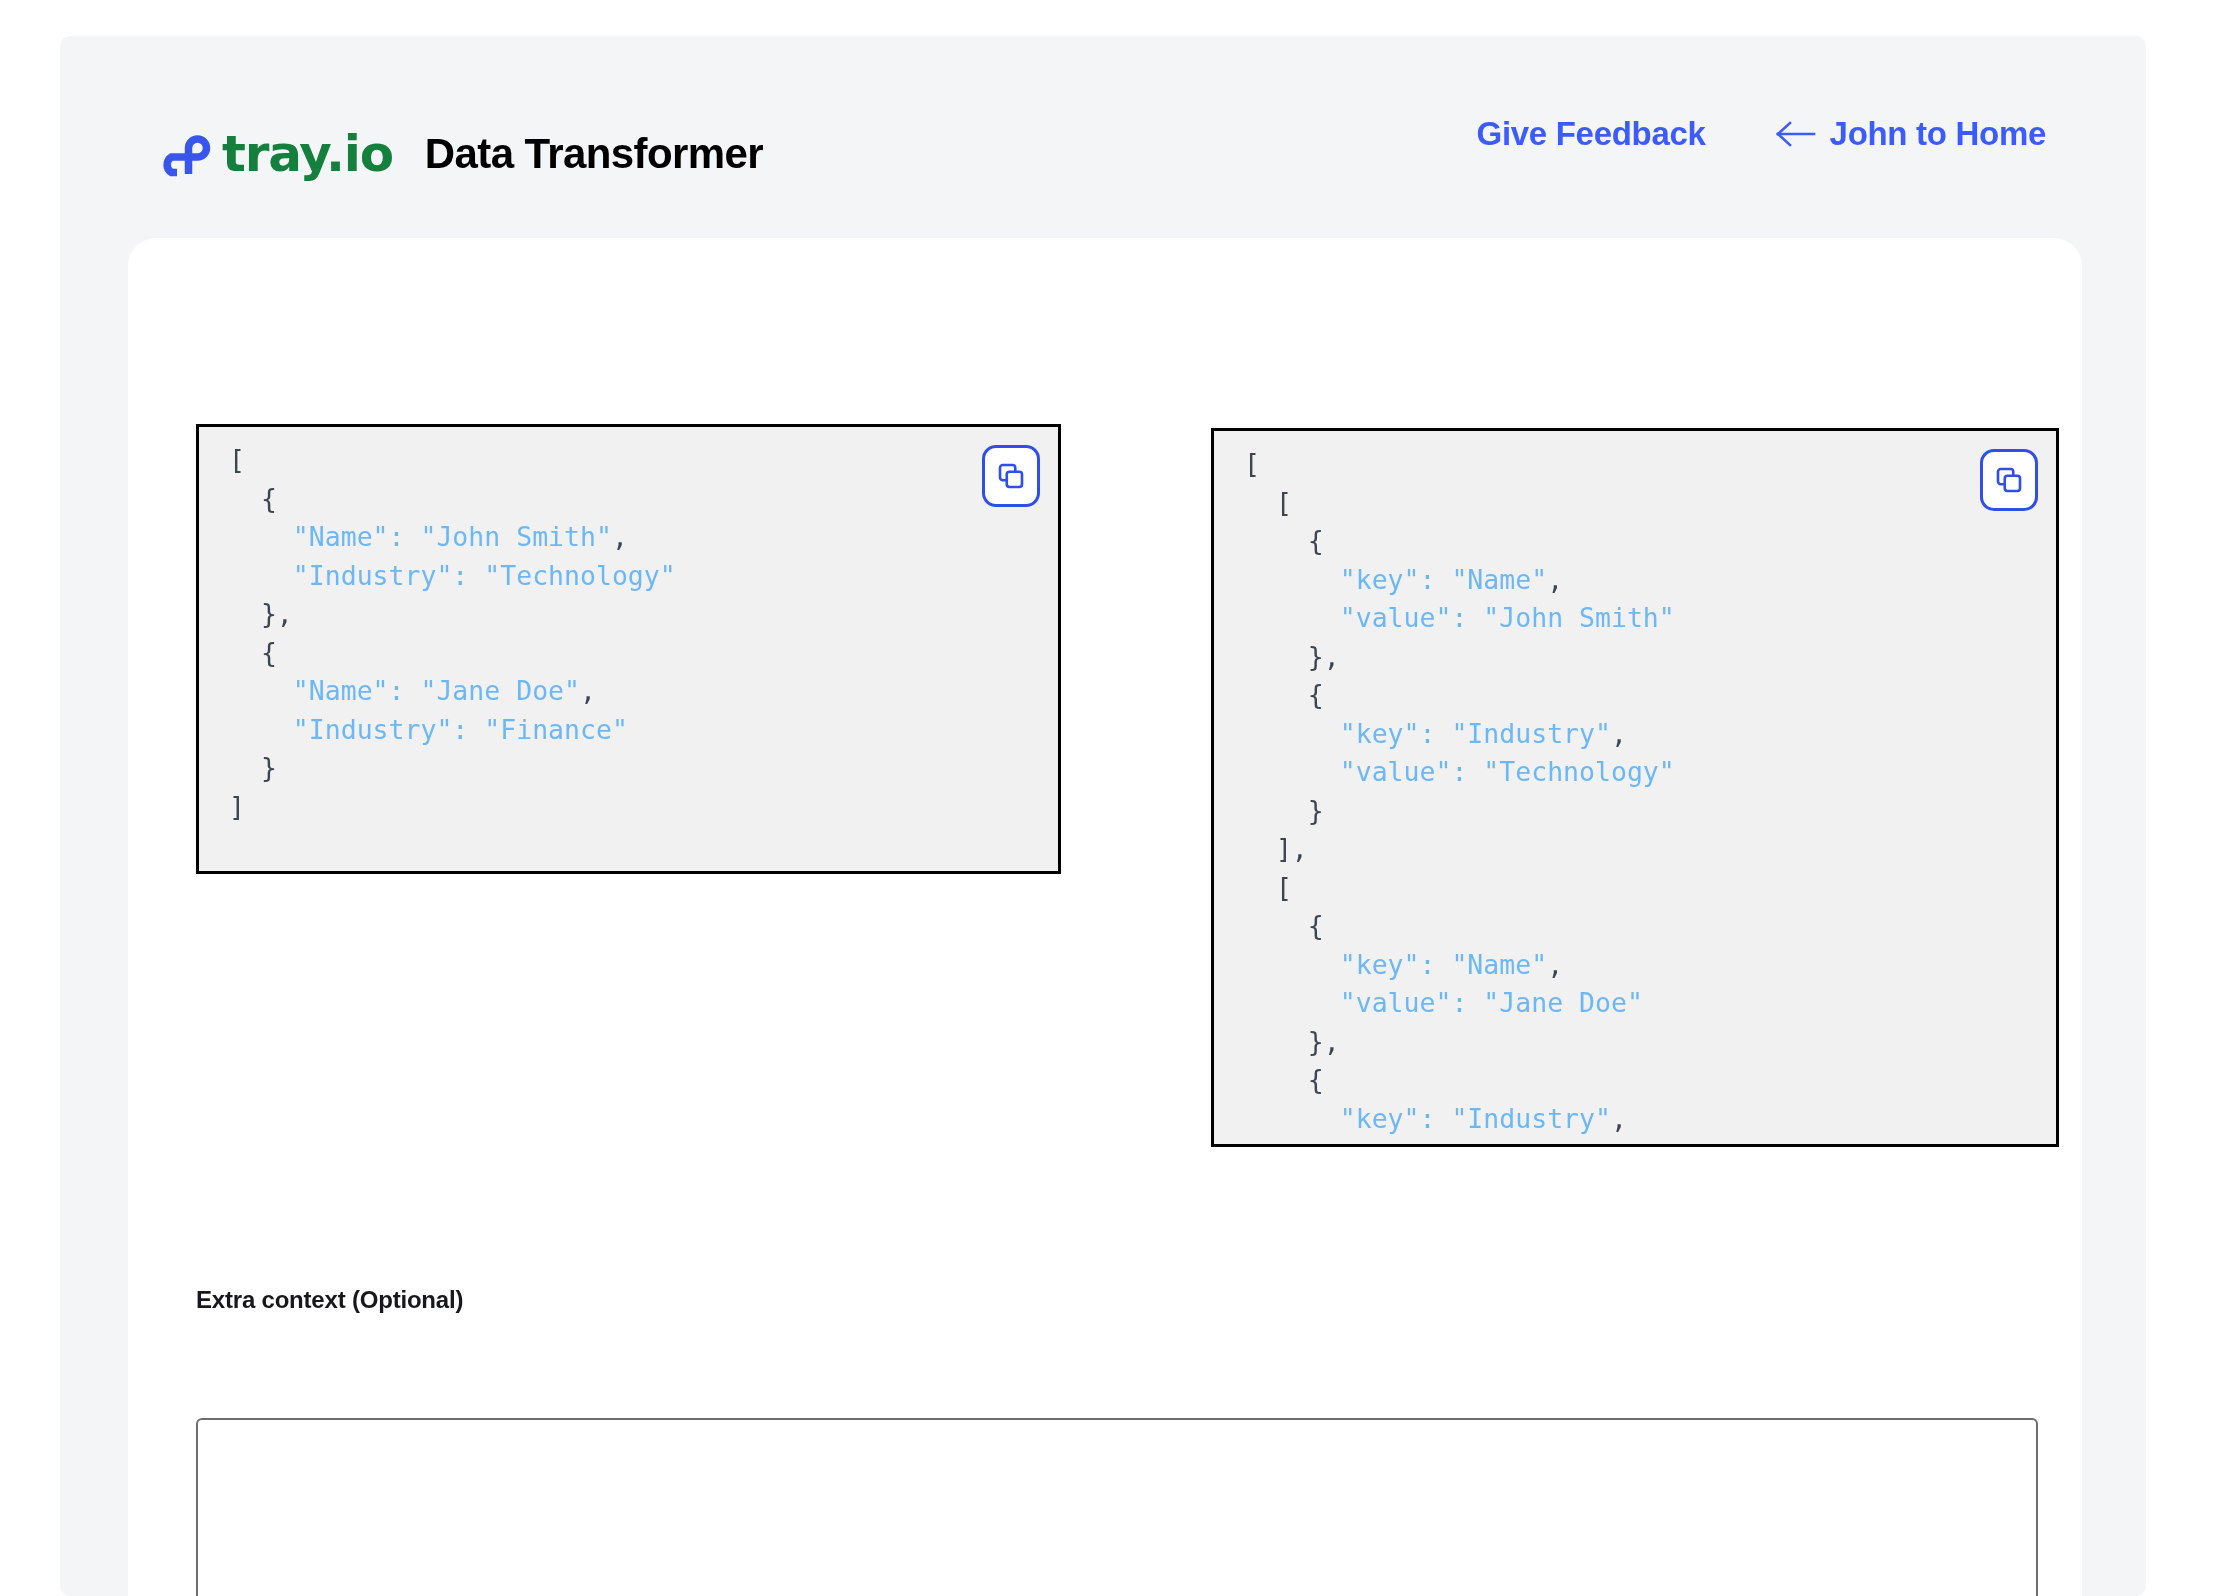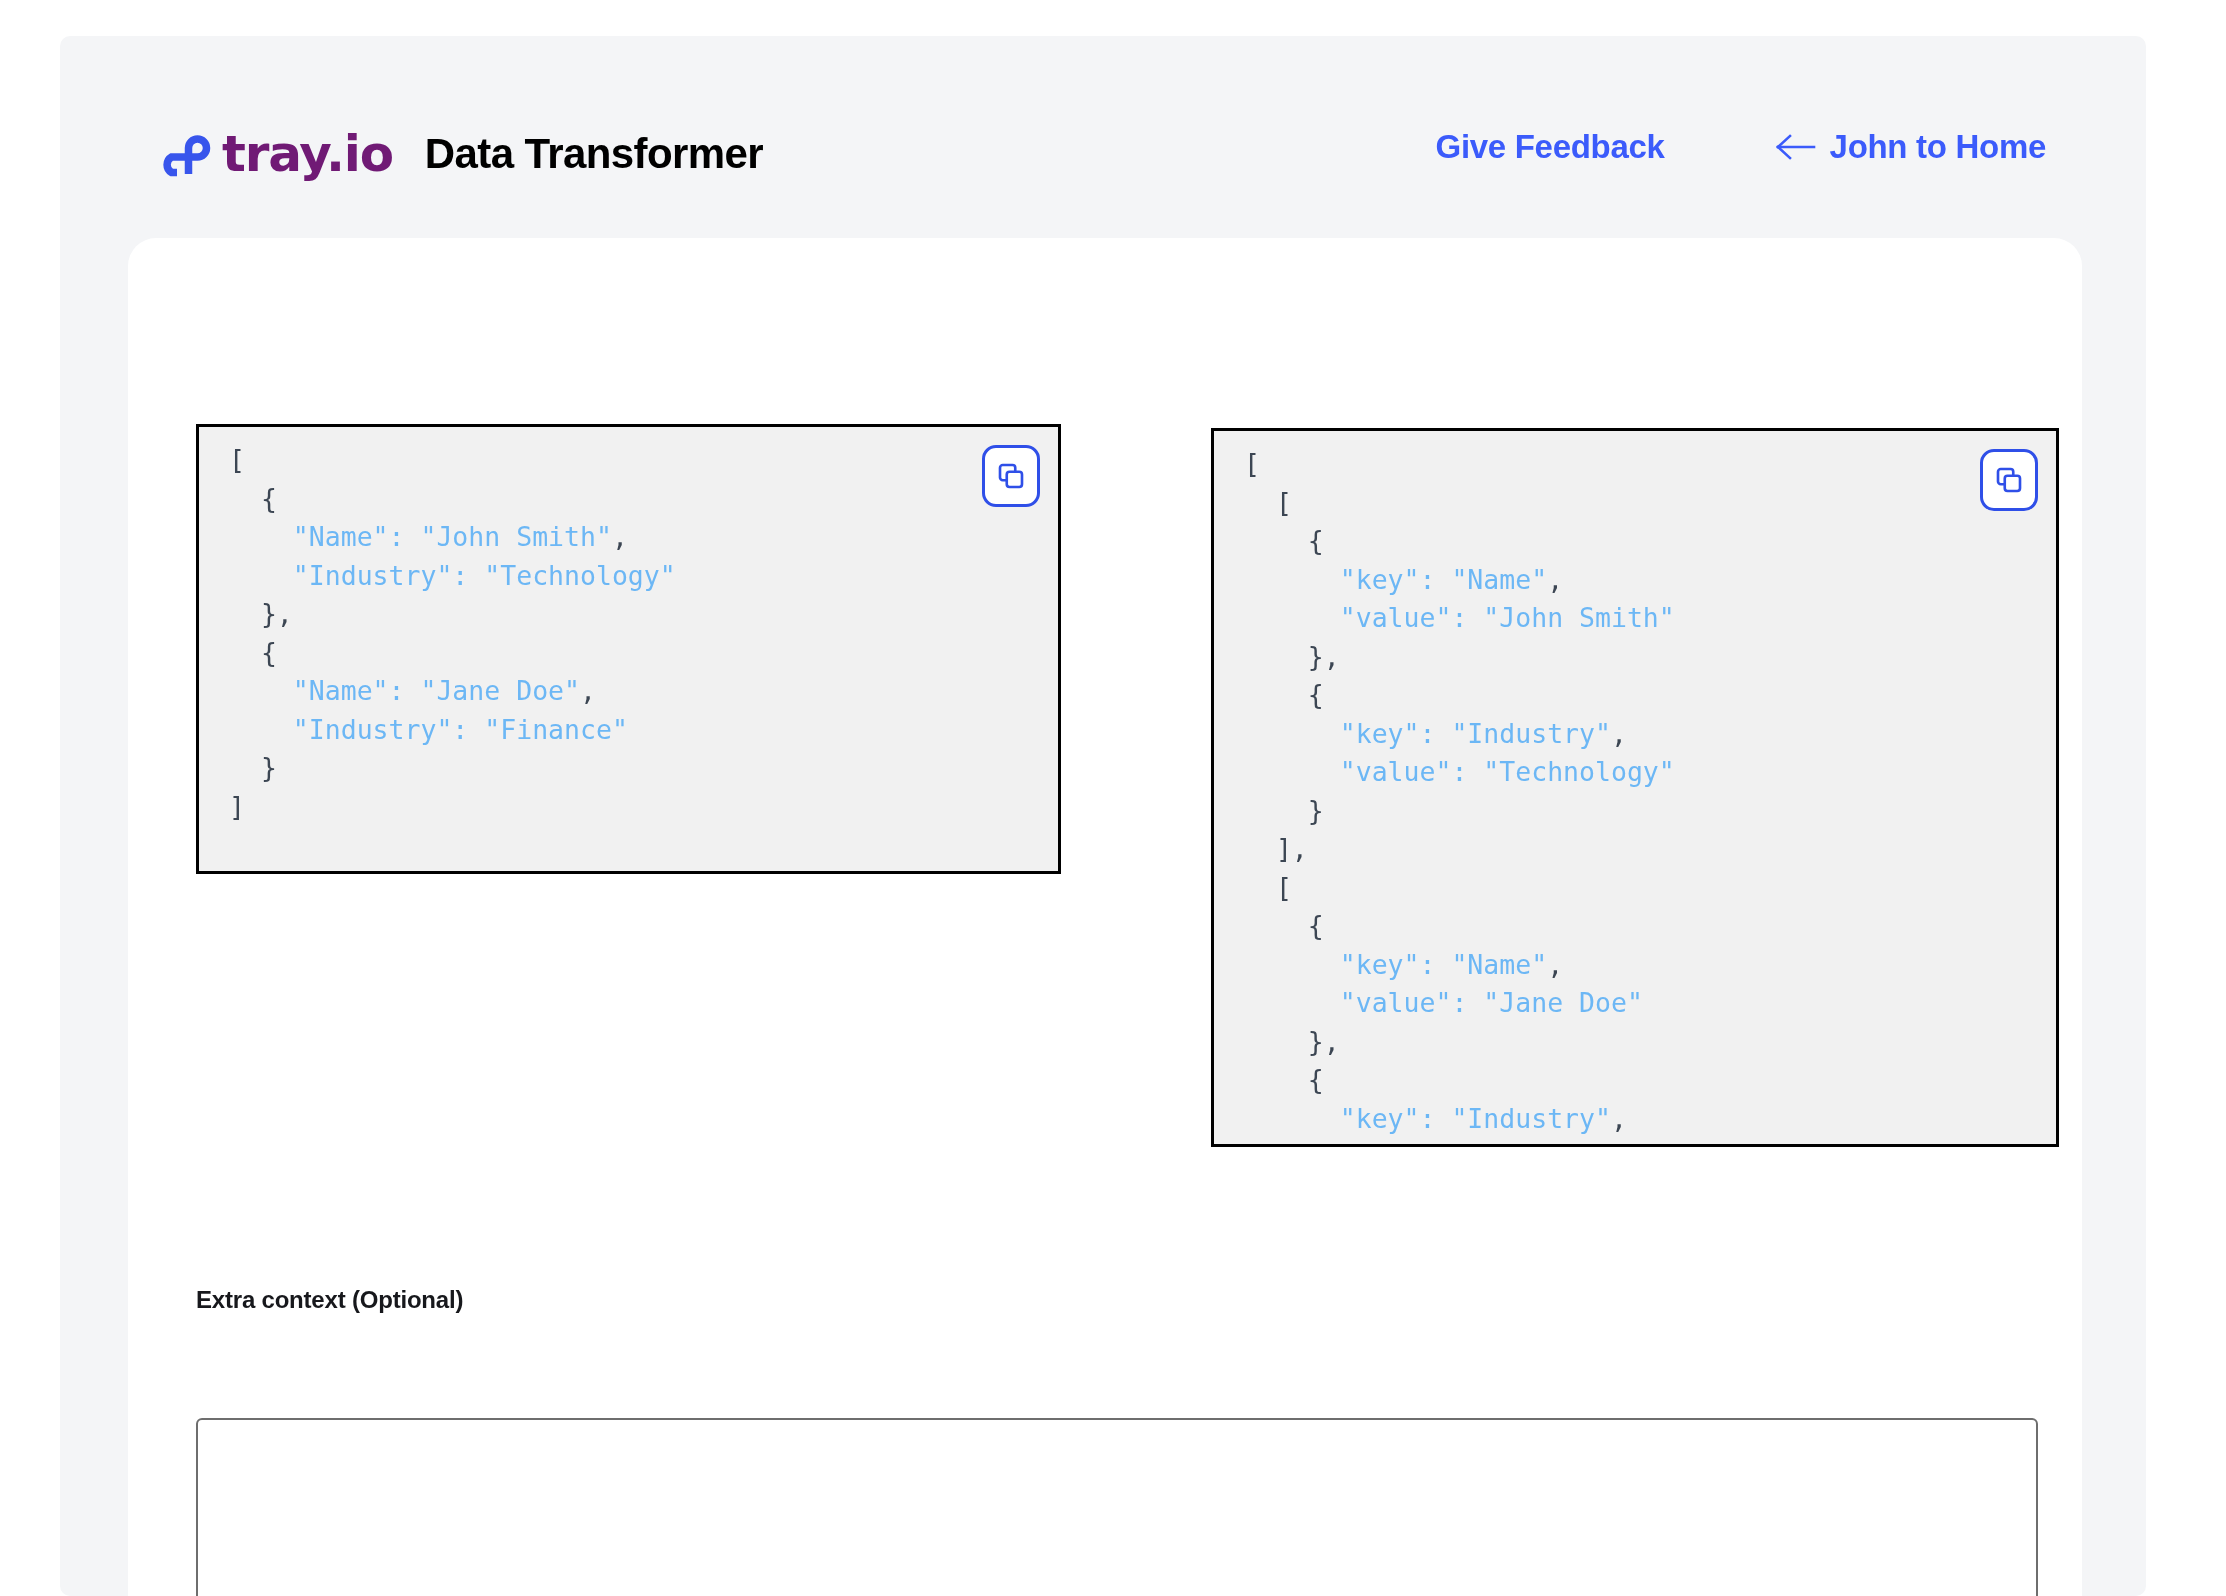--- a/index.html
+++ b/index.html
@@ -46,42 +46,42 @@
   }
   .logo-mark {
     width: 56px;
     height: 56px;
     display: block;
     flex: none;
   }
   .logo-word {
     font-size: 50px;
     font-weight: 700;
-    color: #701a75;
+    color: #15803d;
     letter-spacing: -1.2px;
     margin-left: 10px;
     line-height: 1;
     font-family: "DejaVu Sans", sans-serif;
   }
   .app-title {
     font-size: 42px;
     font-weight: 700;
     color: #000000;
     margin-left: 32px;
     line-height: 1;
     letter-spacing: -0.6px;
     text-align: center;
   }
   .header-actions {
     position: absolute;
     right: 100px;
-    top: 92px;
+    top: 79px;
     display: flex;
     align-items: center;
-    gap: 111px;
+    gap: 70px;
   }
   .header-link {
     font-size: 33px;
     font-weight: 700;
     color: #3b5bfb;
     letter-spacing: -0.3px;
     cursor: pointer;
     white-space: nowrap;
     display: flex;
     align-items: center;

